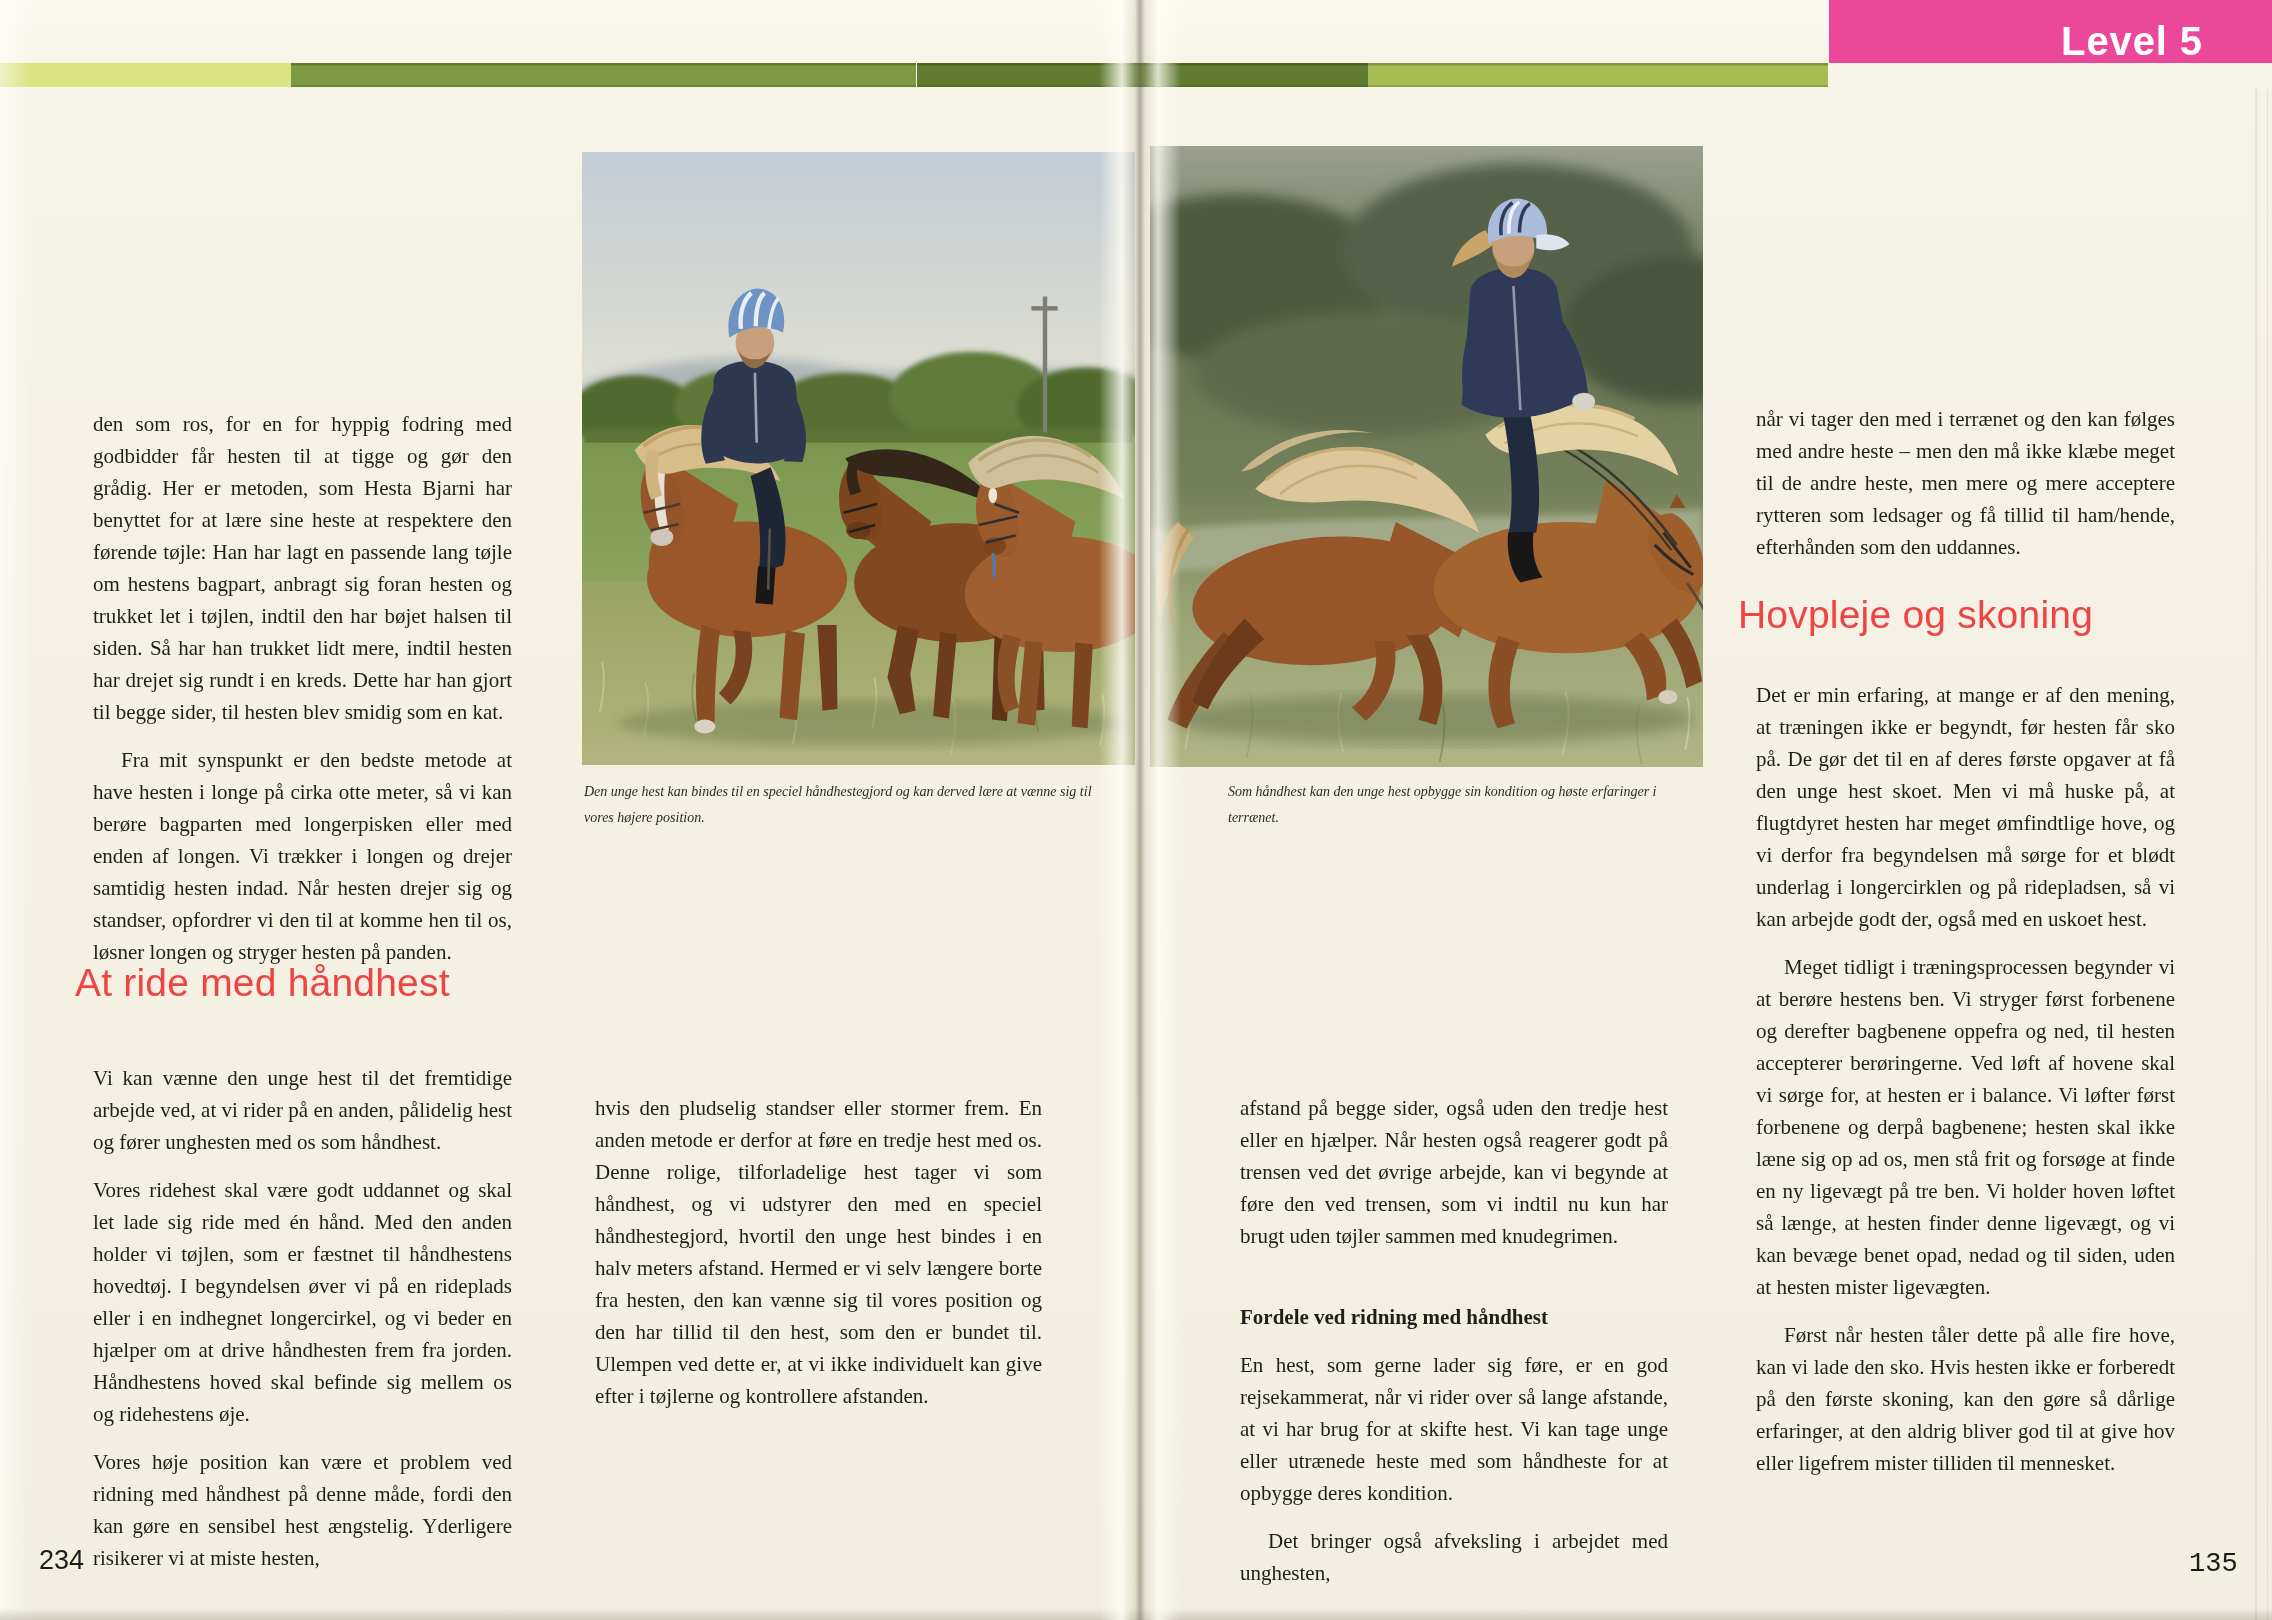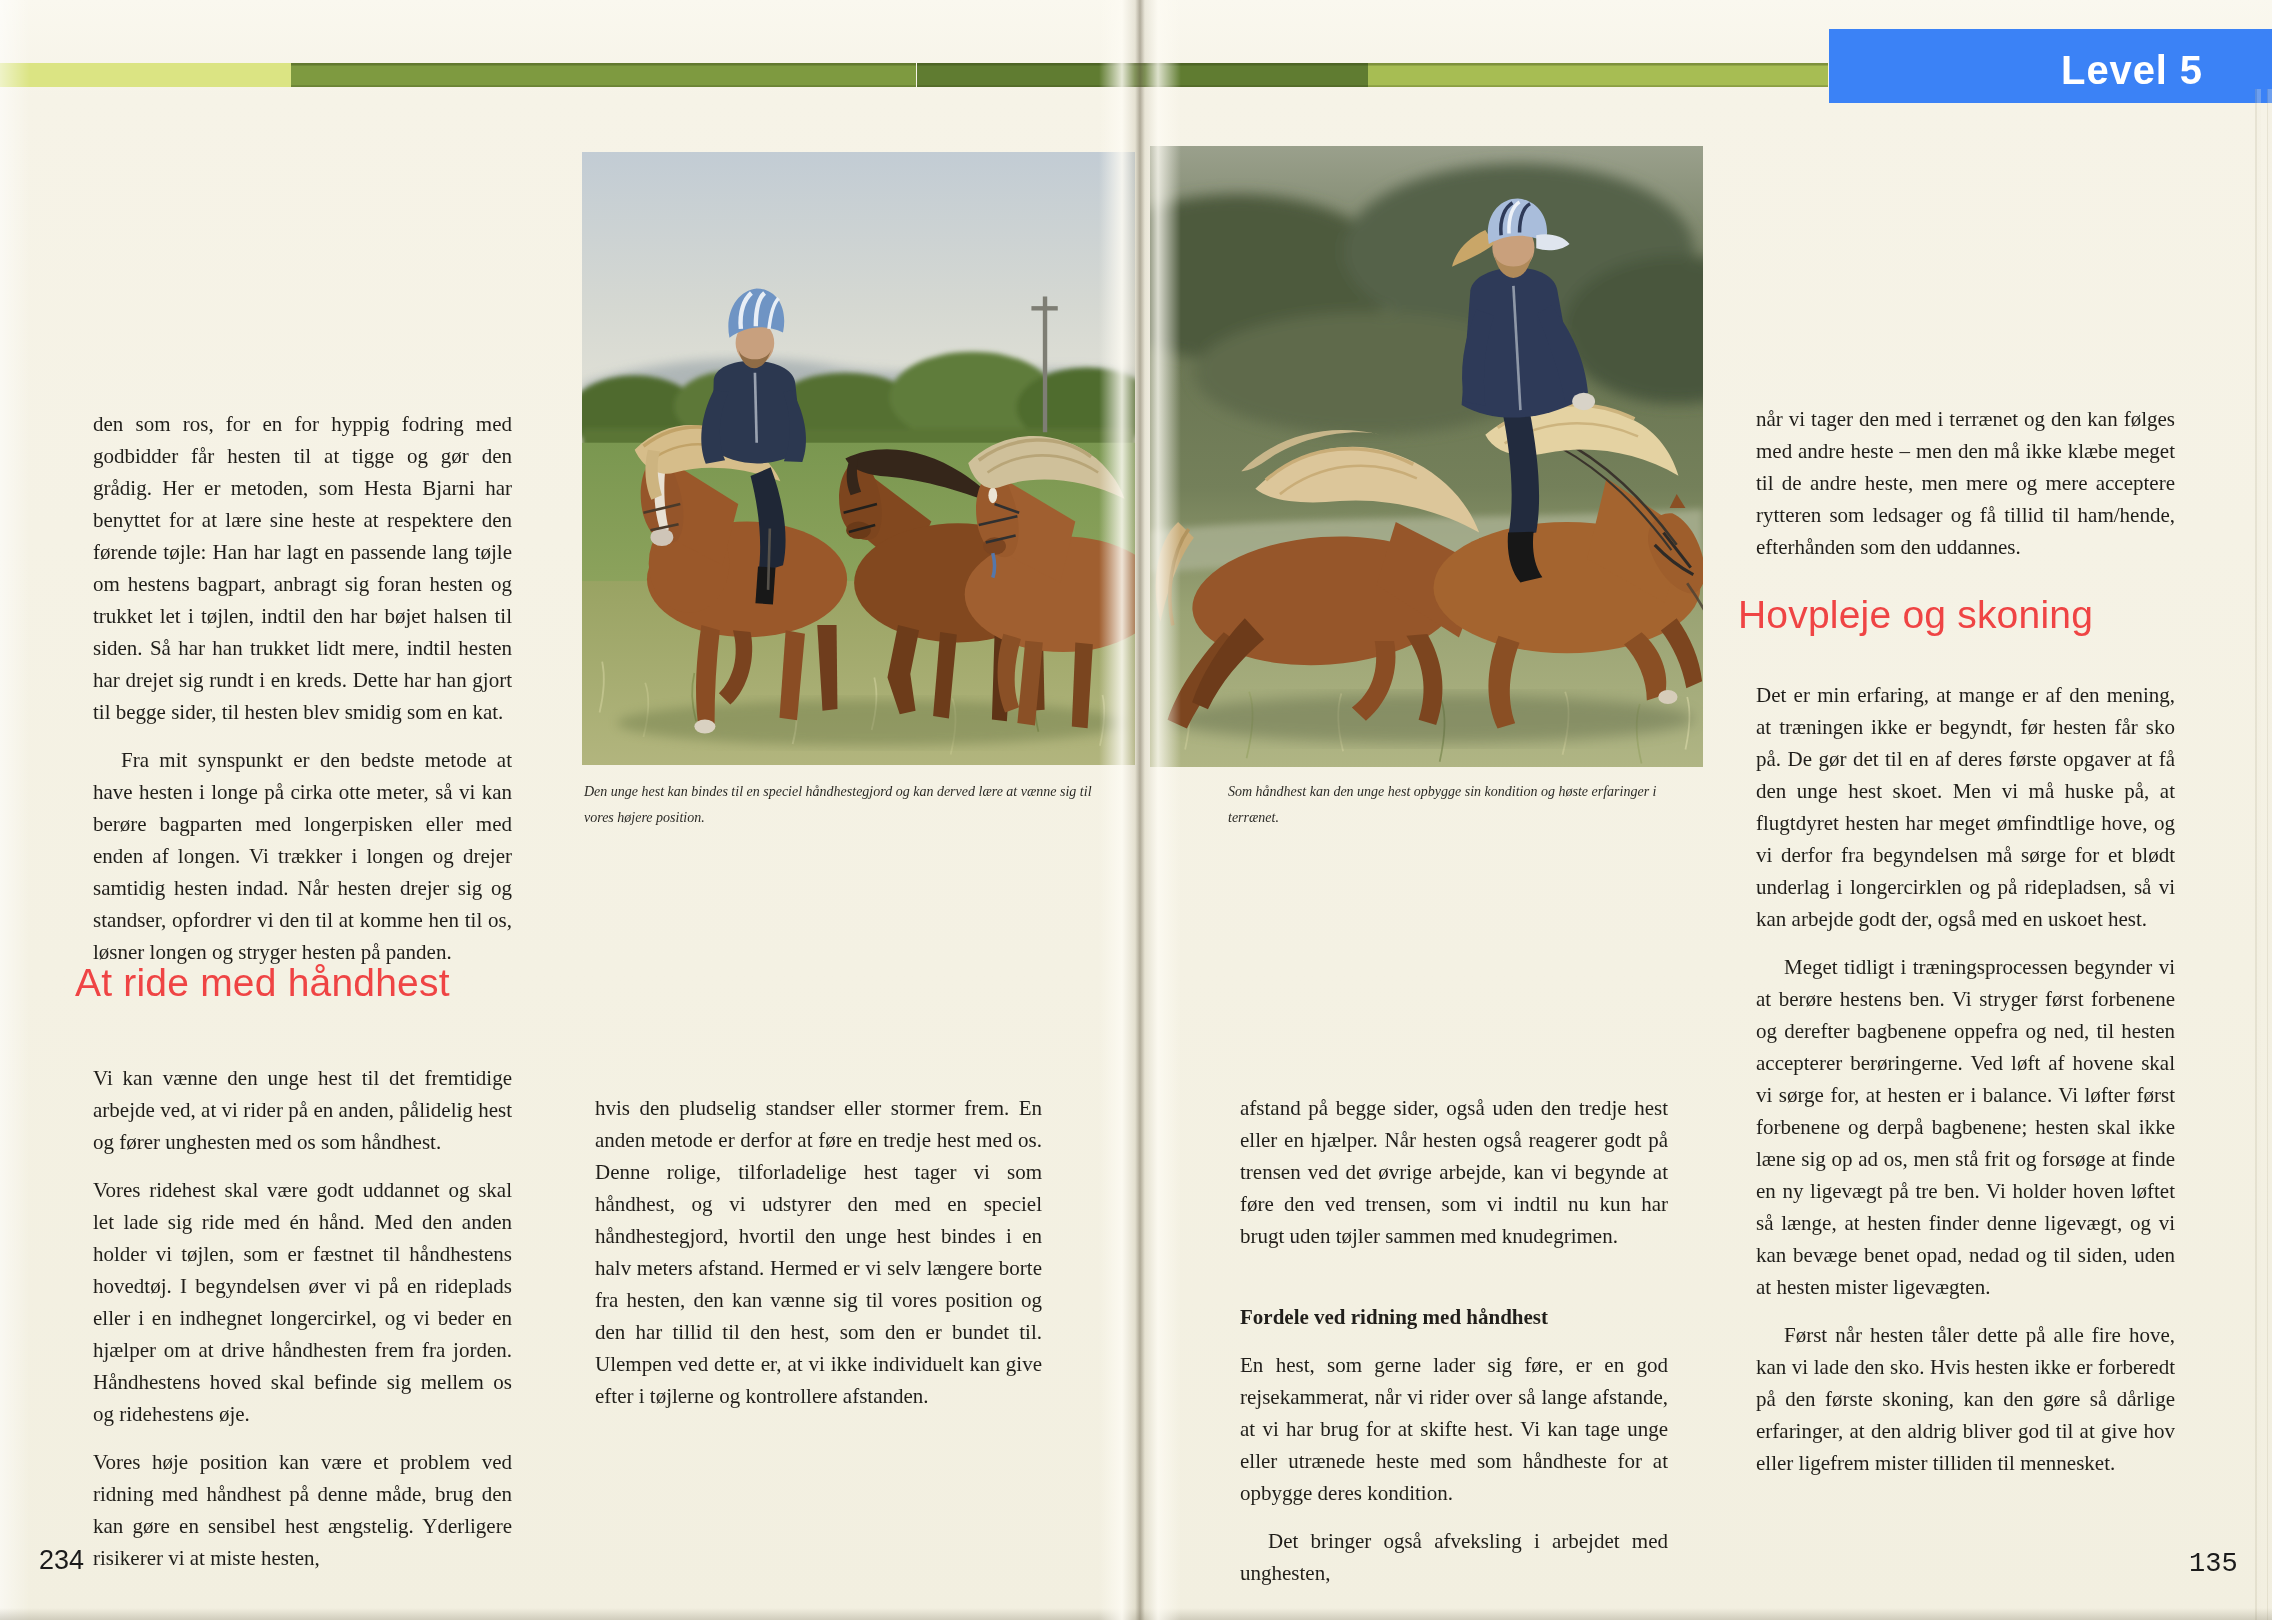--- a/index.html
+++ b/index.html
@@ -5,21 +5,21 @@
   html,body{margin:0;padding:0;}
   body{
     width:2273px;height:1620px;position:relative;overflow:hidden;
     background:linear-gradient(180deg,#faf8ef 0%,#f6f3e7 6%,#f4f1e3 60%,#f2efe0 100%);
     font-family:"Liberation Serif", serif;
     color:#1e1c19;
   }
   
   .band{position:absolute;top:63px;height:24px;}
   .band.dk{box-shadow:inset 0 2.6px 0 rgba(40,52,12,.32), inset 0 -1.8px 0 rgba(40,52,12,.22);}
-  .corner-tab{position:absolute;left:1829px;top:0;width:444px;height:74px;background:#3b82f6;margin-top:29px;}
+  .corner-tab{position:absolute;left:1829px;top:0;width:444px;height:63px;background:#ec4899;}
   .level-label{
     position:absolute;right:70px;top:19.3px;
     font-family:"Liberation Sans",sans-serif;font-weight:bold;
     font-size:40px;color:#ffffff;letter-spacing:0.9px;
   }
   
   .col{position:absolute;text-align:justify;font-size:21px;line-height:32px;color:#201e1a;}
   .col p{margin:16px;}
   .col p.indent{text-indent:28px;}
   .subhead{font-weight:bold;margin-top:49px !important;margin-bottom:1.8px !important;}
@@ -77,21 +77,21 @@
 <div class="col" style="left:77px;top:392px;width:451px;">
   <p>den som ros, for en for hyppig fodring med godbidder får hesten til at tigge og gør den grådig. Her er metoden, som Hesta Bjarni har benyttet for at lære sine heste at respektere den førende tøjle: Han har lagt en passende lang tøjle om hestens bagpart, anbragt sig foran hesten og trukket let i tøjlen, indtil den har bøjet halsen til siden. Så har han trukket lidt mere, indtil hesten har drejet sig rundt i en kreds. Dette har han gjort til begge sider, til hesten blev smidig som en kat.</p>
   <p class="indent">Fra mit synspunkt er den bedste metode at have hesten i longe på cirka otte meter, så vi kan berøre bagparten med longerpisken eller med enden af longen. Vi trækker i longen og drejer samtidig hesten indad. Når hesten drejer sig og standser, opfordrer vi den til at komme hen til os, løsner longen og stryger hesten på panden.</p>
 </div>
 
 <div class="heading" style="left:75px;top:961px;">At ride med håndhest</div>
 
 <div class="col" style="left:77px;top:1046px;width:451px;">
   <p>Vi kan vænne den unge hest til det fremtidige arbejde ved, at vi rider på en anden, pålidelig hest og fører unghesten med os som håndhest.</p>
   <p>Vores ridehest skal være godt uddannet og skal let lade sig ride med én hånd.  Med den anden holder vi tøjlen, som er fæstnet til håndhestens hovedtøj. I begyndelsen øver vi på en rideplads eller i en indhegnet longercirkel, og vi beder en hjælper om at drive håndhesten frem fra jorden. Håndhestens hoved skal befinde sig mellem os og ridehestens øje.</p>
-  <p>Vores høje position kan være et problem ved ridning med håndhest på denne måde, brug den kan gøre en sensibel hest ængstelig. Yderligere risikerer vi at miste hesten,</p>
+  <p>Vores høje position kan være et problem ved ridning med håndhest på denne måde, fordi den kan gøre en sensibel hest ængstelig. Yderligere risikerer vi at miste hesten,</p>
 </div>
 
 <div class="col" style="left:579px;top:1076px;width:479px;">
   <p>hvis den pludselig standser eller stormer frem. En anden metode er derfor at føre en tredje hest med os. Denne rolige, tilforladelige hest tager vi som håndhest, og vi udstyrer den med en speciel håndhestegjord, hvortil den unge hest bindes i en halv meters afstand. Hermed er vi selv længere borte fra hesten, den kan vænne sig til vores position og den har tillid til den hest, som den er bundet til. Ulempen ved dette er, at vi ikke individuelt kan give efter i tøjlerne og kontrollere afstanden.</p>
 </div>
 
 <div class="photo" style="left:582px;top:152px;width:553px;height:613px;">
 <svg viewBox="0 0 630 700" preserveAspectRatio="none">
   <defs>
     <linearGradient id="sky1" x1="0" y1="0" x2="0" y2="1">

